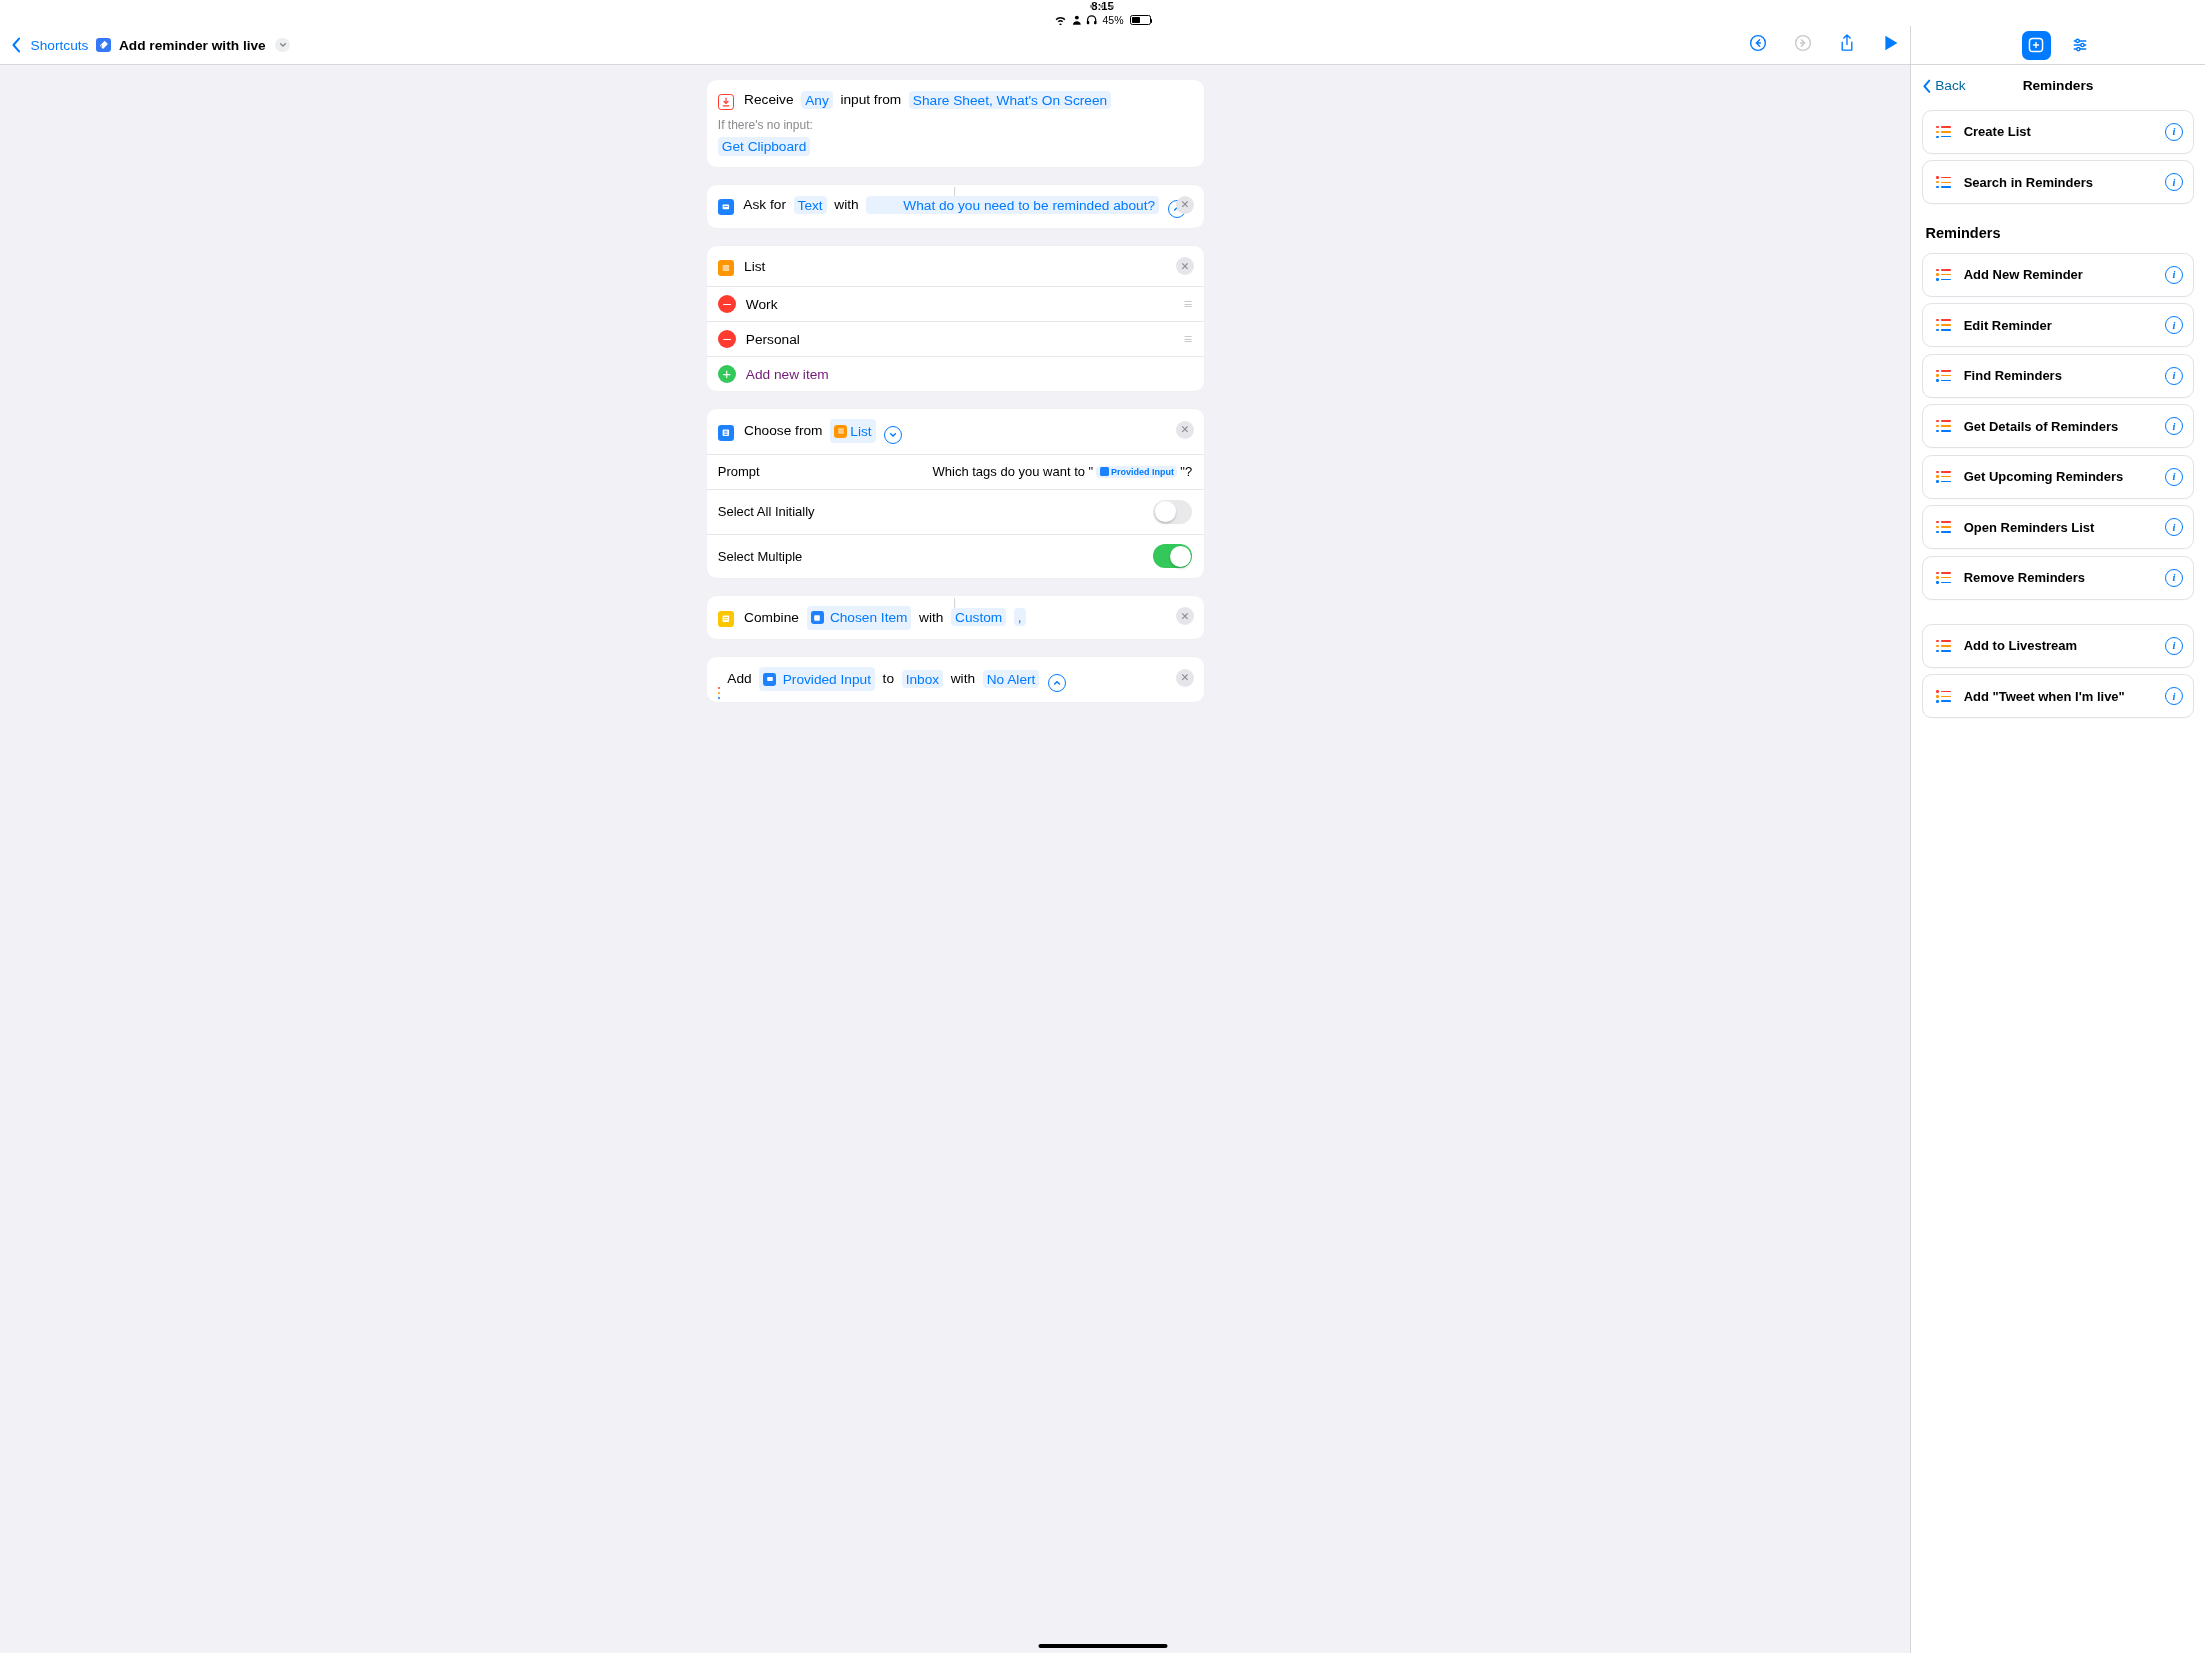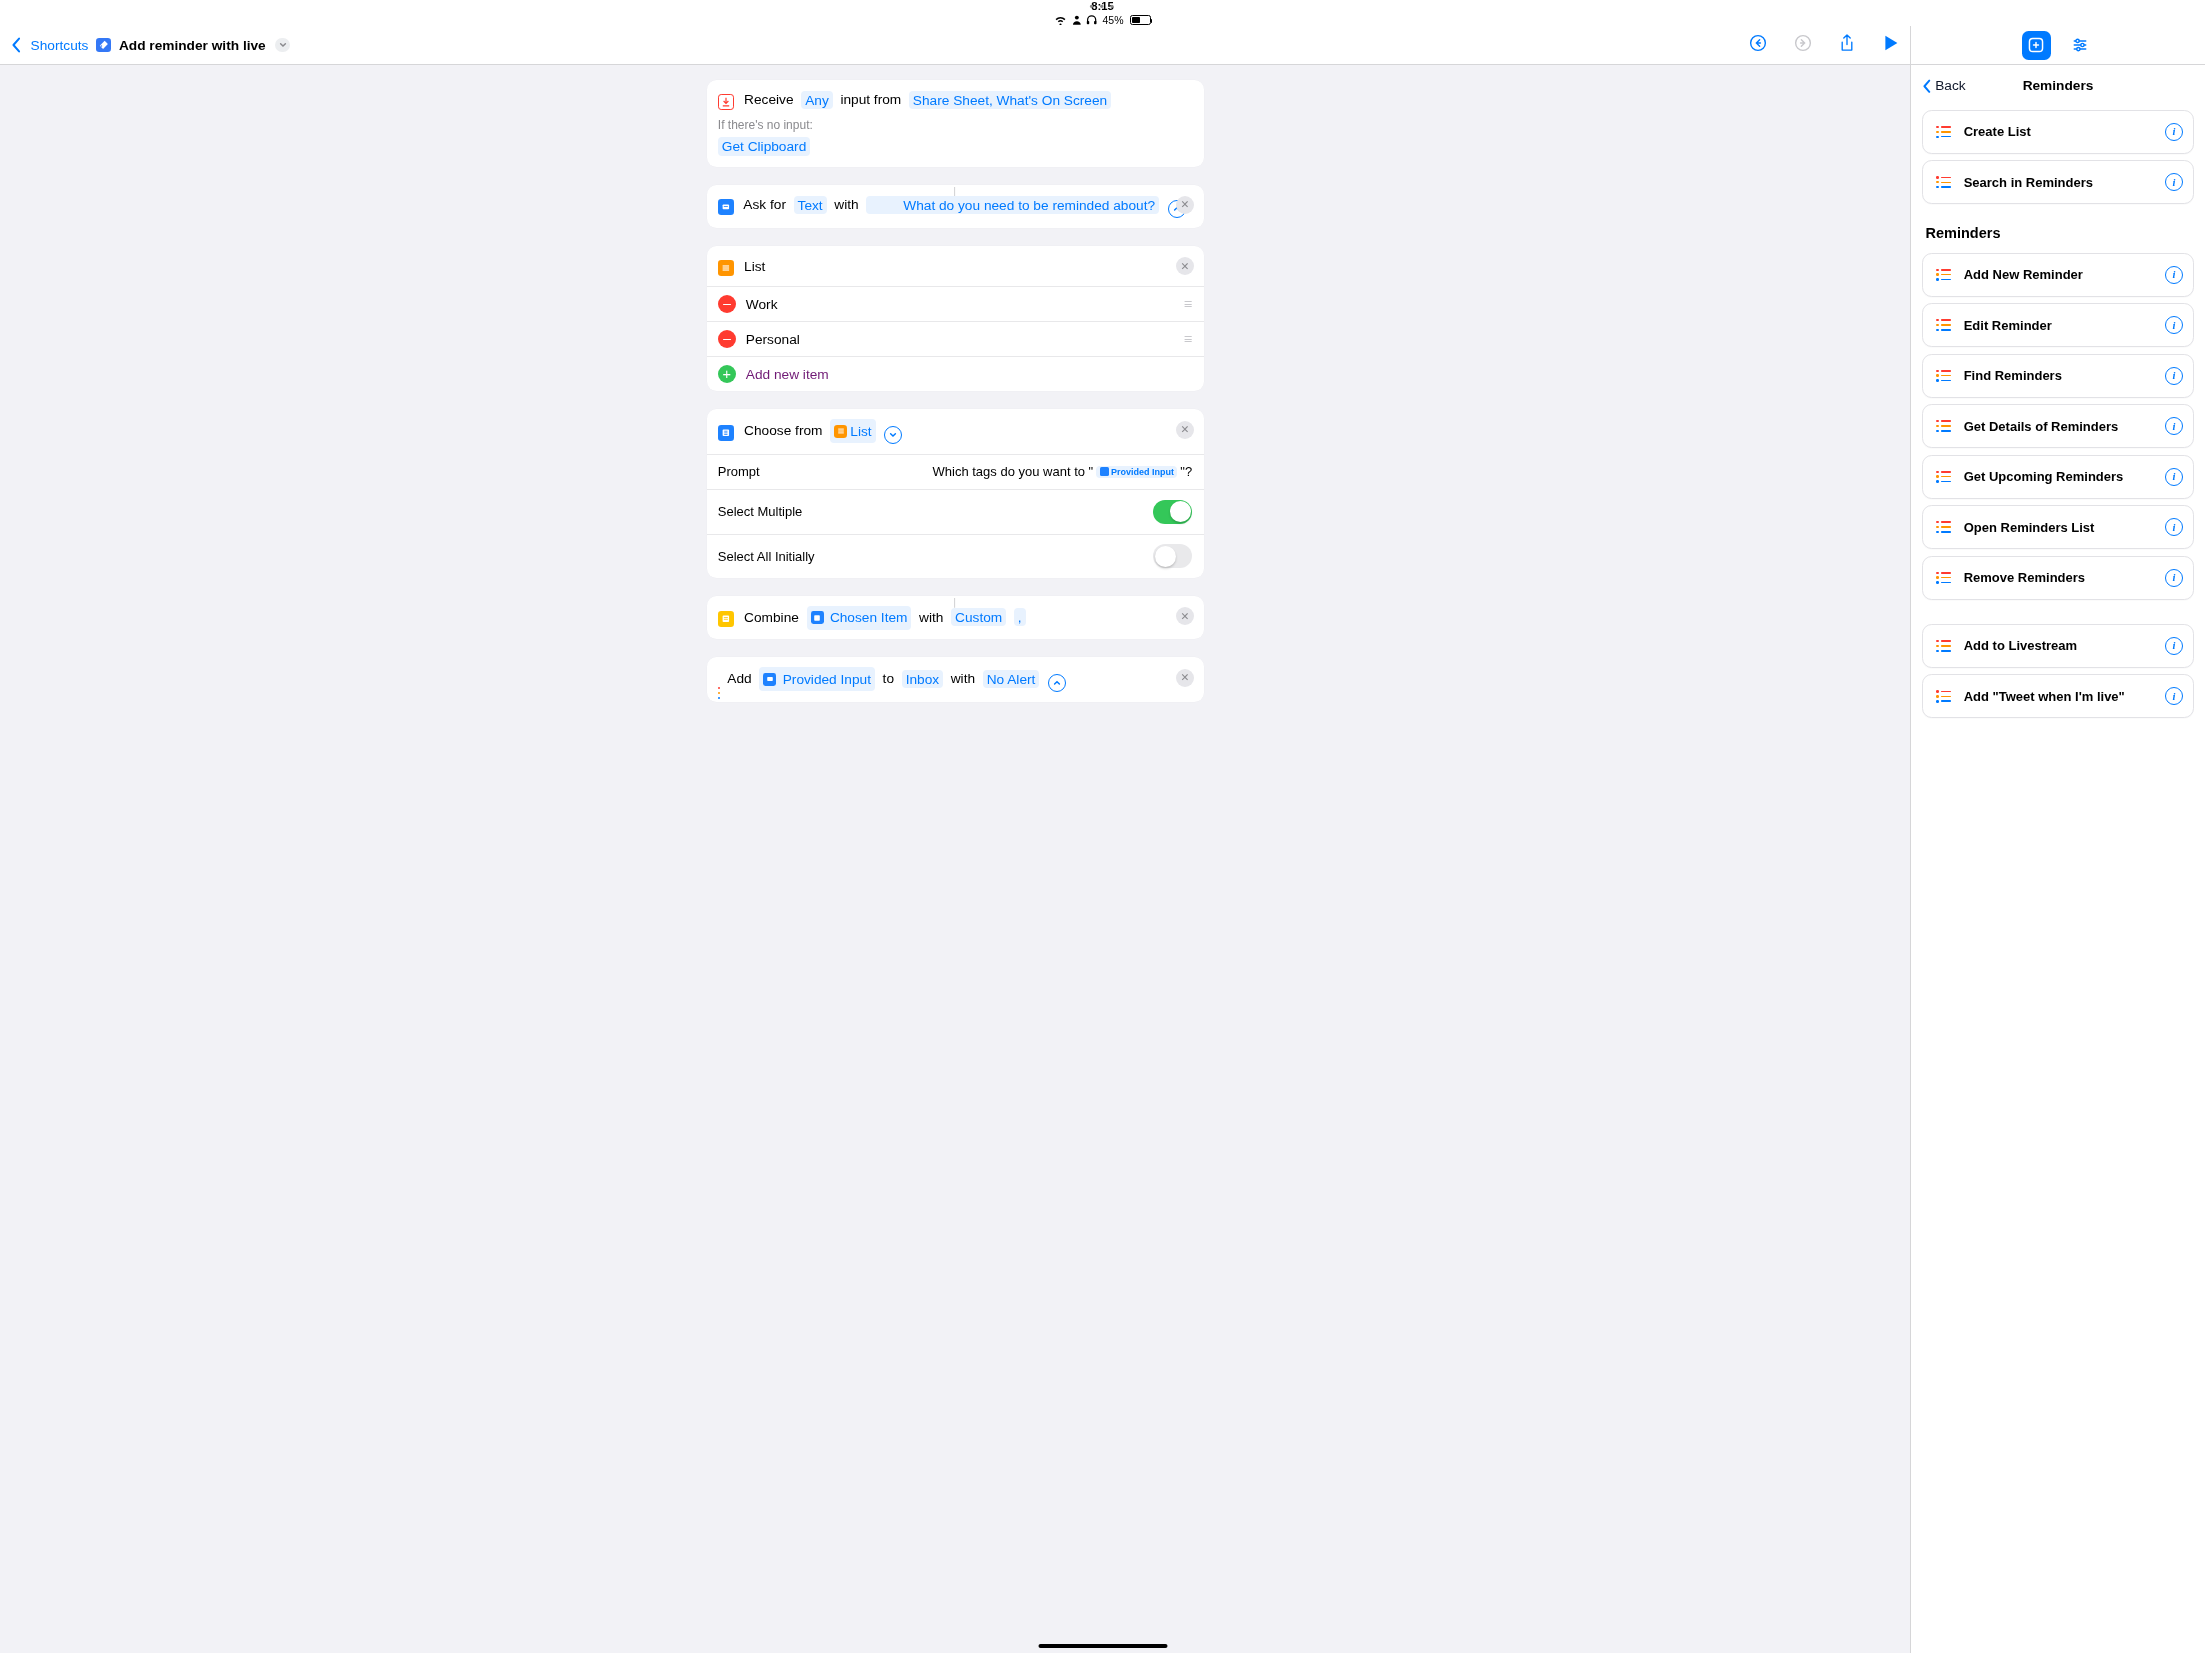--- a/index.html
+++ b/index.html
@@ -79,21 +79,21 @@
     .toggle.on .knob { right: 1.6px; }
     .toggle.off .knob { left: 1.6px; }
 
     .small-orange-box { width: 16px; height: 16px; border-radius: 3.2px; background: #ff9500; display: inline-flex; align-items: center; justify-content: center; margin-right: 3.2px; vertical-align: -3.2px; }
 
     
     .token .mini-icon { width: 13px; height: 13px; border-radius: 2.4px; background: #1e82ff; display: inline-flex; align-items: center; justify-content: center; margin-right: 3.2px; }
 
     
     .library-body { flex: 1; overflow-y: auto; background: #fff; }
-    .lib-back { color: #0f172a; display: flex; align-items: center; gap: 3.2px; cursor: pointer; font-size: 13.7px; }
+    .lib-back { color: #0369a1; display: flex; align-items: center; gap: 3.2px; cursor: pointer; font-size: 13.7px; }
     .lib-title { position: absolute; left: 50%; transform: translateX(-50%); font-size: 13.7px; font-weight: 600; }
     .lib-header-wrap { position: relative; height: 32px; display: flex; align-items: center; padding: 0 11.3px; margin-top: 4.8px; margin-bottom: 8px; }
 
     .lib-section-title { font-size: 14.5px; font-weight: 700; padding: 14.5px 14.5px 4.8px; }
     .lib-item { margin: 6.5px 11.3px; background: #fff; border: 0.4px solid #e2e2e6; border-radius: 9.7px; padding: 10.5px 9.7px; display: flex; align-items: center; gap: 9.7px; cursor: pointer; box-shadow: 0 0.8px 0.8px rgba(0,0,0,0.02); }
     .lib-item .icon { width: 21px; height: 21px; border-radius: 4.8px; background: #fff; display: flex; align-items: center; justify-content: center; }
     .lib-item .label { font-size: 13px; font-weight: 600; flex: 1; }
     .lib-item .info { width: 18px; height: 18px; border-radius: 9px; border: 1.2px solid #007aff; color: #007aff; display: flex; align-items: center; justify-content: center; font-size: 10.5px; font-style: italic; font-family: Georgia, serif; font-weight: 600; }
 
     .reminder-glyph { width: 14.5px; height: 14.5px; position: relative; }
@@ -280,28 +280,28 @@
             <span class="value">
               <span>Which tags do you want to "</span>
               <span class="inner-token">
                 <span class="blue-box"></span>
                 <span>Provided Input</span>
               </span>
               <span>"?</span>
             </span>
           </div>
           <div class="param-row">
+            <span>Select All Initially</span>
+            <span class="toggle off">
+                <span class="knob"></span>
+              </span>
+          </div>
+          <div class="param-row">
             <span>Select Multiple</span>
             <span class="toggle on">
-                <span class="knob"></span>
-              </span>
-          </div>
-          <div class="param-row">
-            <span>Select All Initially</span>
-            <span class="toggle off">
                 <span class="knob"></span>
               </span>
           </div>
         </div>
 
         <div class="connector">│</div>
 
         <div class="card" style="margin-top:-14.5px;">
           <div class="card-row">
             <span class="icon-slot icon-yellow">

